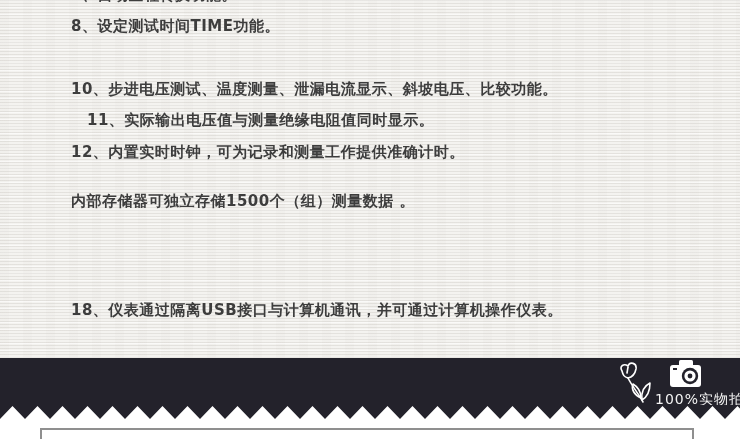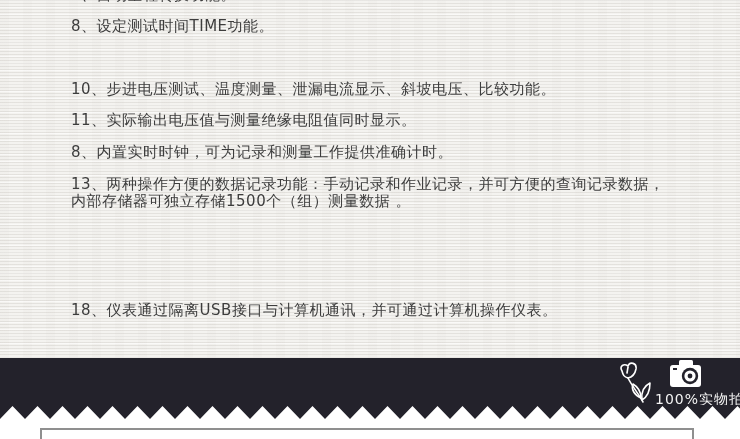--- a/index.html
+++ b/index.html
@@ -15,25 +15,25 @@
     position:absolute;left:0;top:0;width:740px;height:358px;
     overflow:hidden;
     background-color:#f4f3f0;
     background-image:
       repeating-linear-gradient(0deg, rgba(185,181,174,0.28) 0 1px, rgba(0,0,0,0) 1px 3px),
       repeating-linear-gradient(0deg, rgba(255,255,255,0.55) 0 1px, rgba(0,0,0,0) 1px 7px),
       repeating-linear-gradient(90deg, rgba(220,217,212,0.12) 0 9px, rgba(0,0,0,0) 9px 23px);
   }
   .feature{
     position:absolute;left:71px;margin:0;
-    font-size:15px;font-weight:normal;color:#3d3d3d;
+    font-size:15px;font-weight:bold;color:#3d3d3d;
     line-height:16px;white-space:nowrap;letter-spacing:0.5px;
   }
   .f7{top:-13px;} .f8{top:18px;} .f9{top:50px;} .f10{top:81px;}
-  .f11{top:112px;} .f12{top:144px;} .f13{top:176px;} .f13b{top:193px;}
+  .f11{top:112px;margin-left:16px;} .f12{top:144px;} .f13{top:176px;} .f13b{top:193px;}
   .f14{top:238px;} .f15{top:270px;} .f16{top:302px;} .f17{top:332px;}
 
   
   .band{
     position:absolute;left:0;top:358px;width:740px;height:47px;
     background:#23222b;
   }
   .zigzag{
     position:absolute;left:0;top:405px;width:740px;height:14px;display:block;
   }
@@ -52,22 +52,21 @@
 </head>
 <body>
 
 <div class="page">
 
   <div class="paper">
     <p class="feature f7">7、自动量程转换功能。</p>
     <p class="feature f8">8、设定测试时间TIME功能。</p>
     <p class="feature f10">10、步进电压测试、温度测量、泄漏电流显示、斜坡电压、比较功能。</p>
     <p class="feature f11">11、实际输出电压值与测量绝缘电阻值同时显示。</p>
-    <p class="feature f12">8、内置实时时钟，可为记录和测量工作提供准确计时。</p>
-    <p class="feature f13">13、两种操作方便的数据记录功能：手动记录和作业记录，并可方便的查询记录数据，</p>
+    <p class="feature f12">12、内置实时时钟，可为记录和测量工作提供准确计时。</p>
     <p class="feature f13b">内部存储器可独立存储1500个（组）测量数据 。</p>
     <p class="feature f16">18、仪表通过隔离USB接口与计算机通讯，并可通过计算机操作仪表。</p>
   </div>
 
   <div class="band"></div>
 
   <span class="tulip">
     <svg width="40" height="44" viewBox="0 0 40 44">
       <g stroke="#ffffff" fill="none" stroke-width="1.6" stroke-linecap="round" stroke-linejoin="round">
         <path d="M8,9 C5,4 10,1 14,4 C16,-1 23,1 22,7 C21,12 19,15 14,16 C10,15 9,13 8,9 Z"></path>

